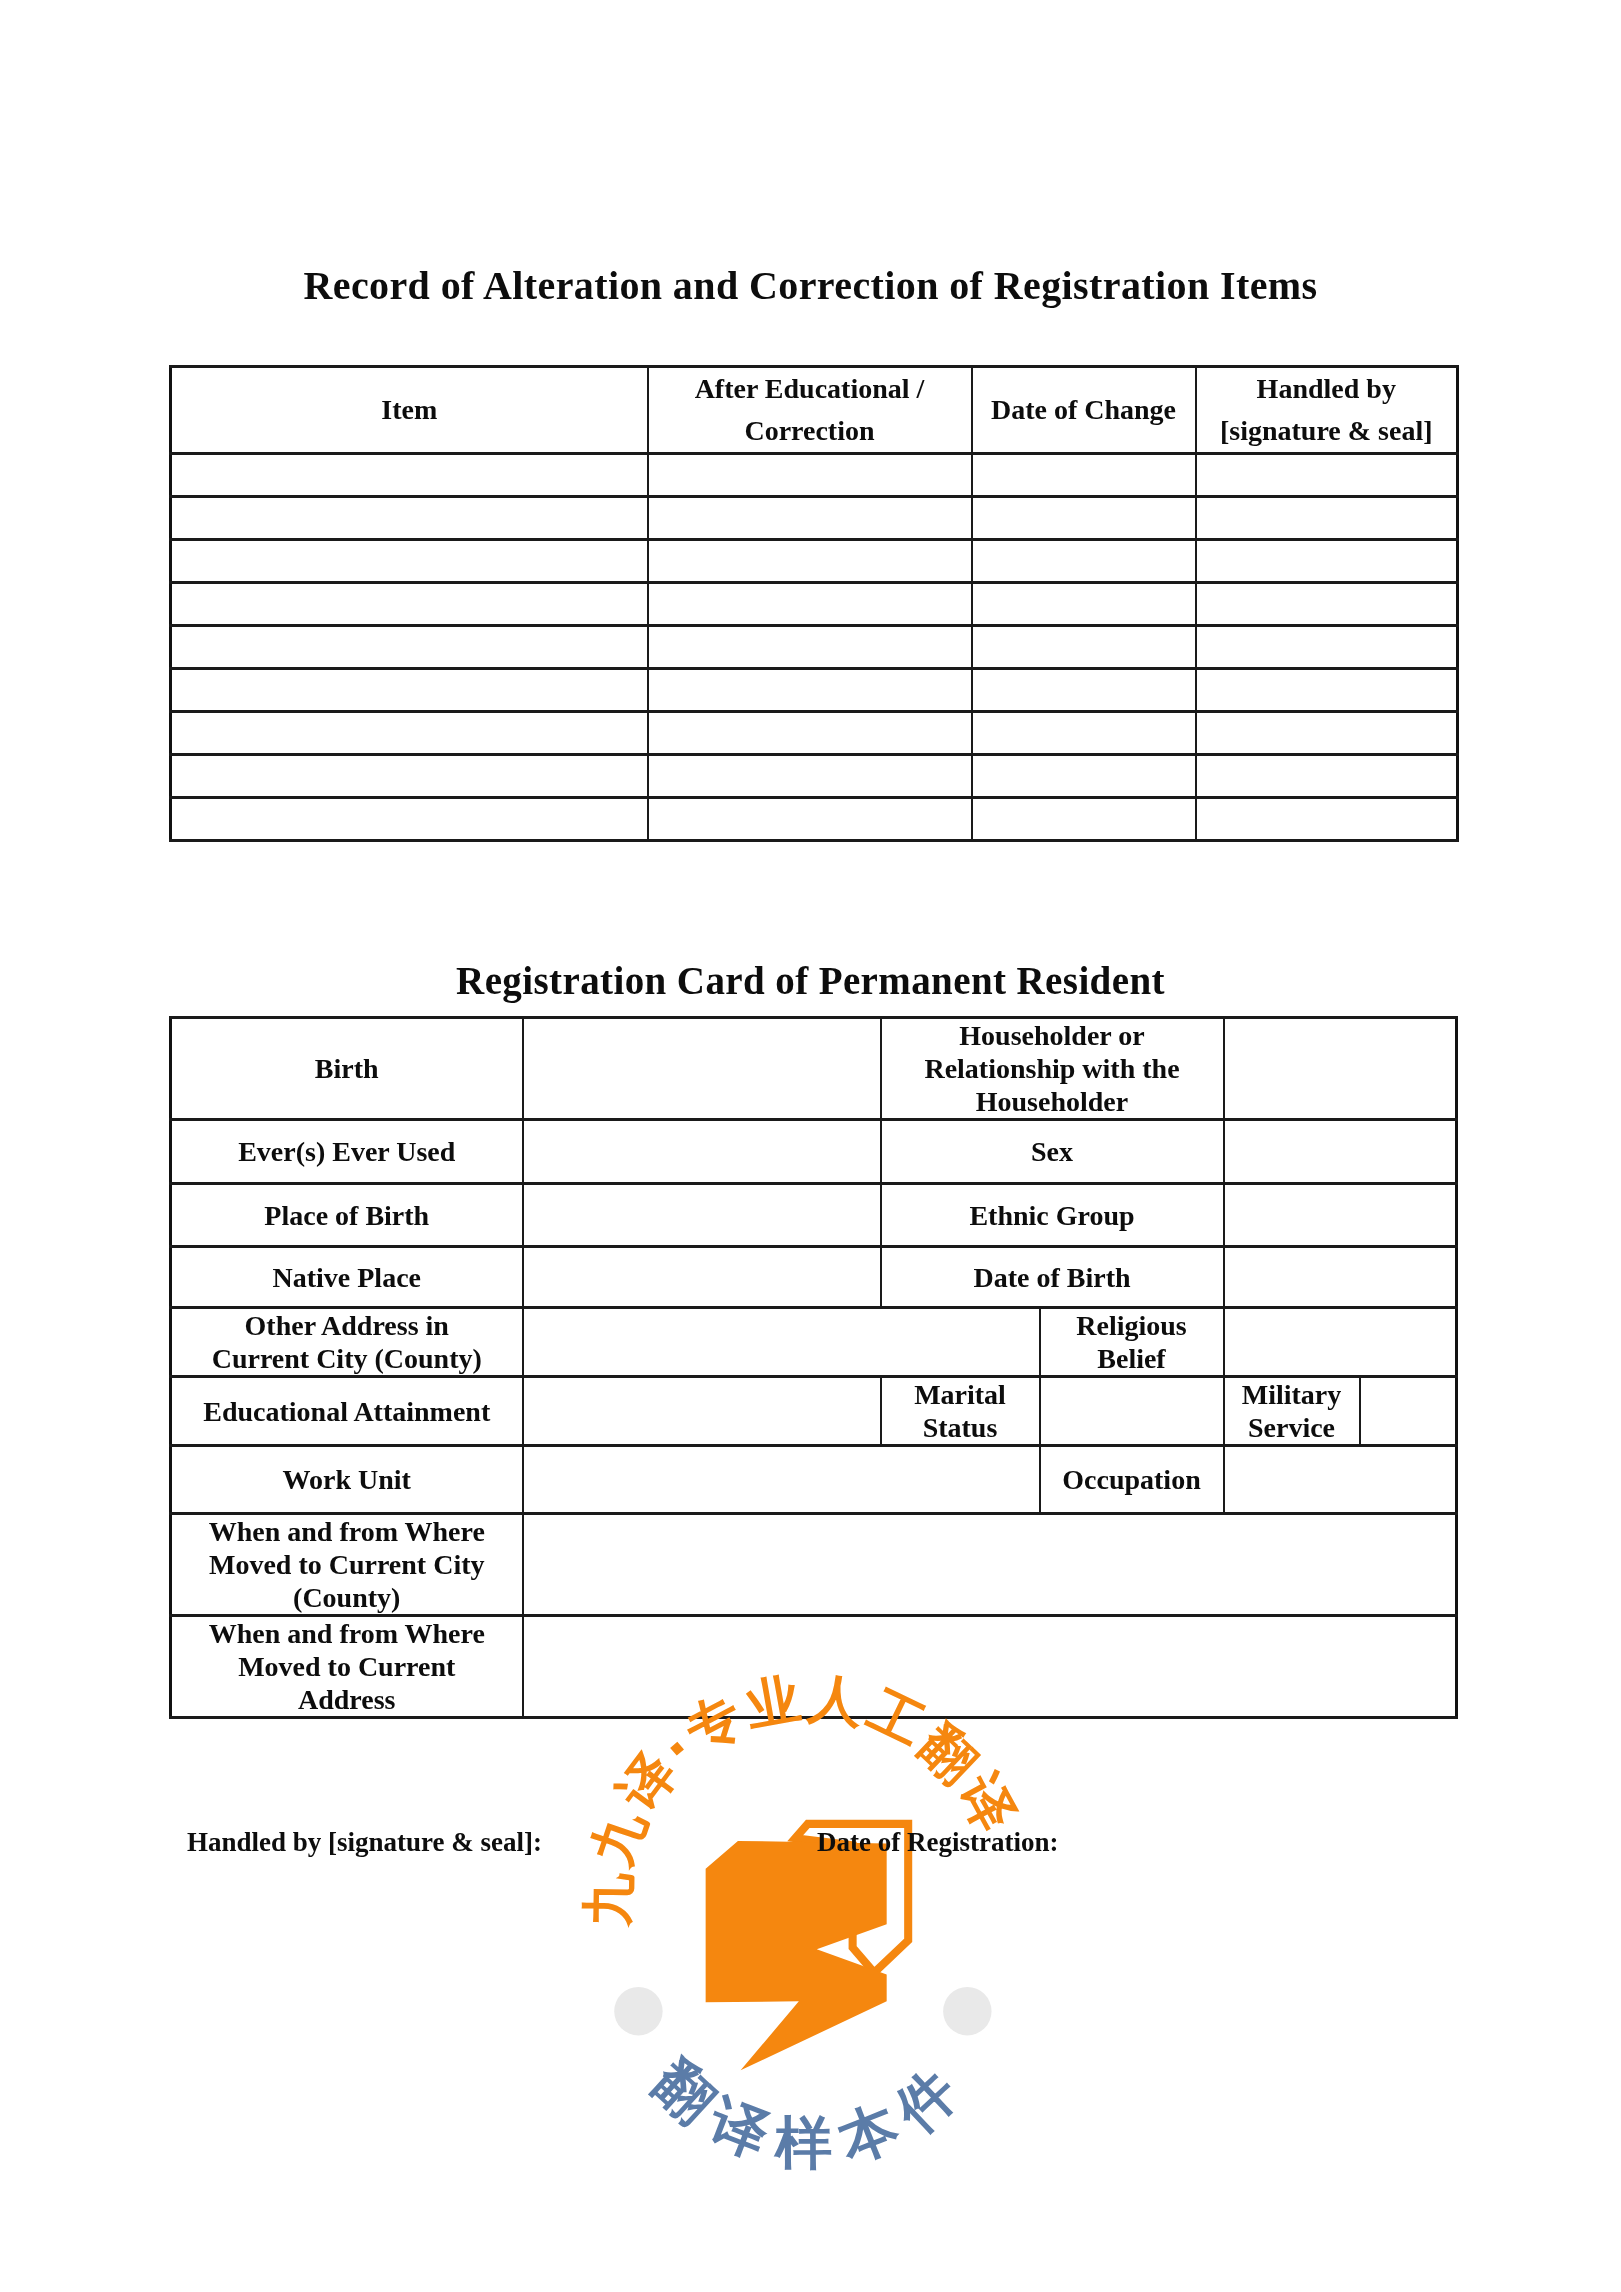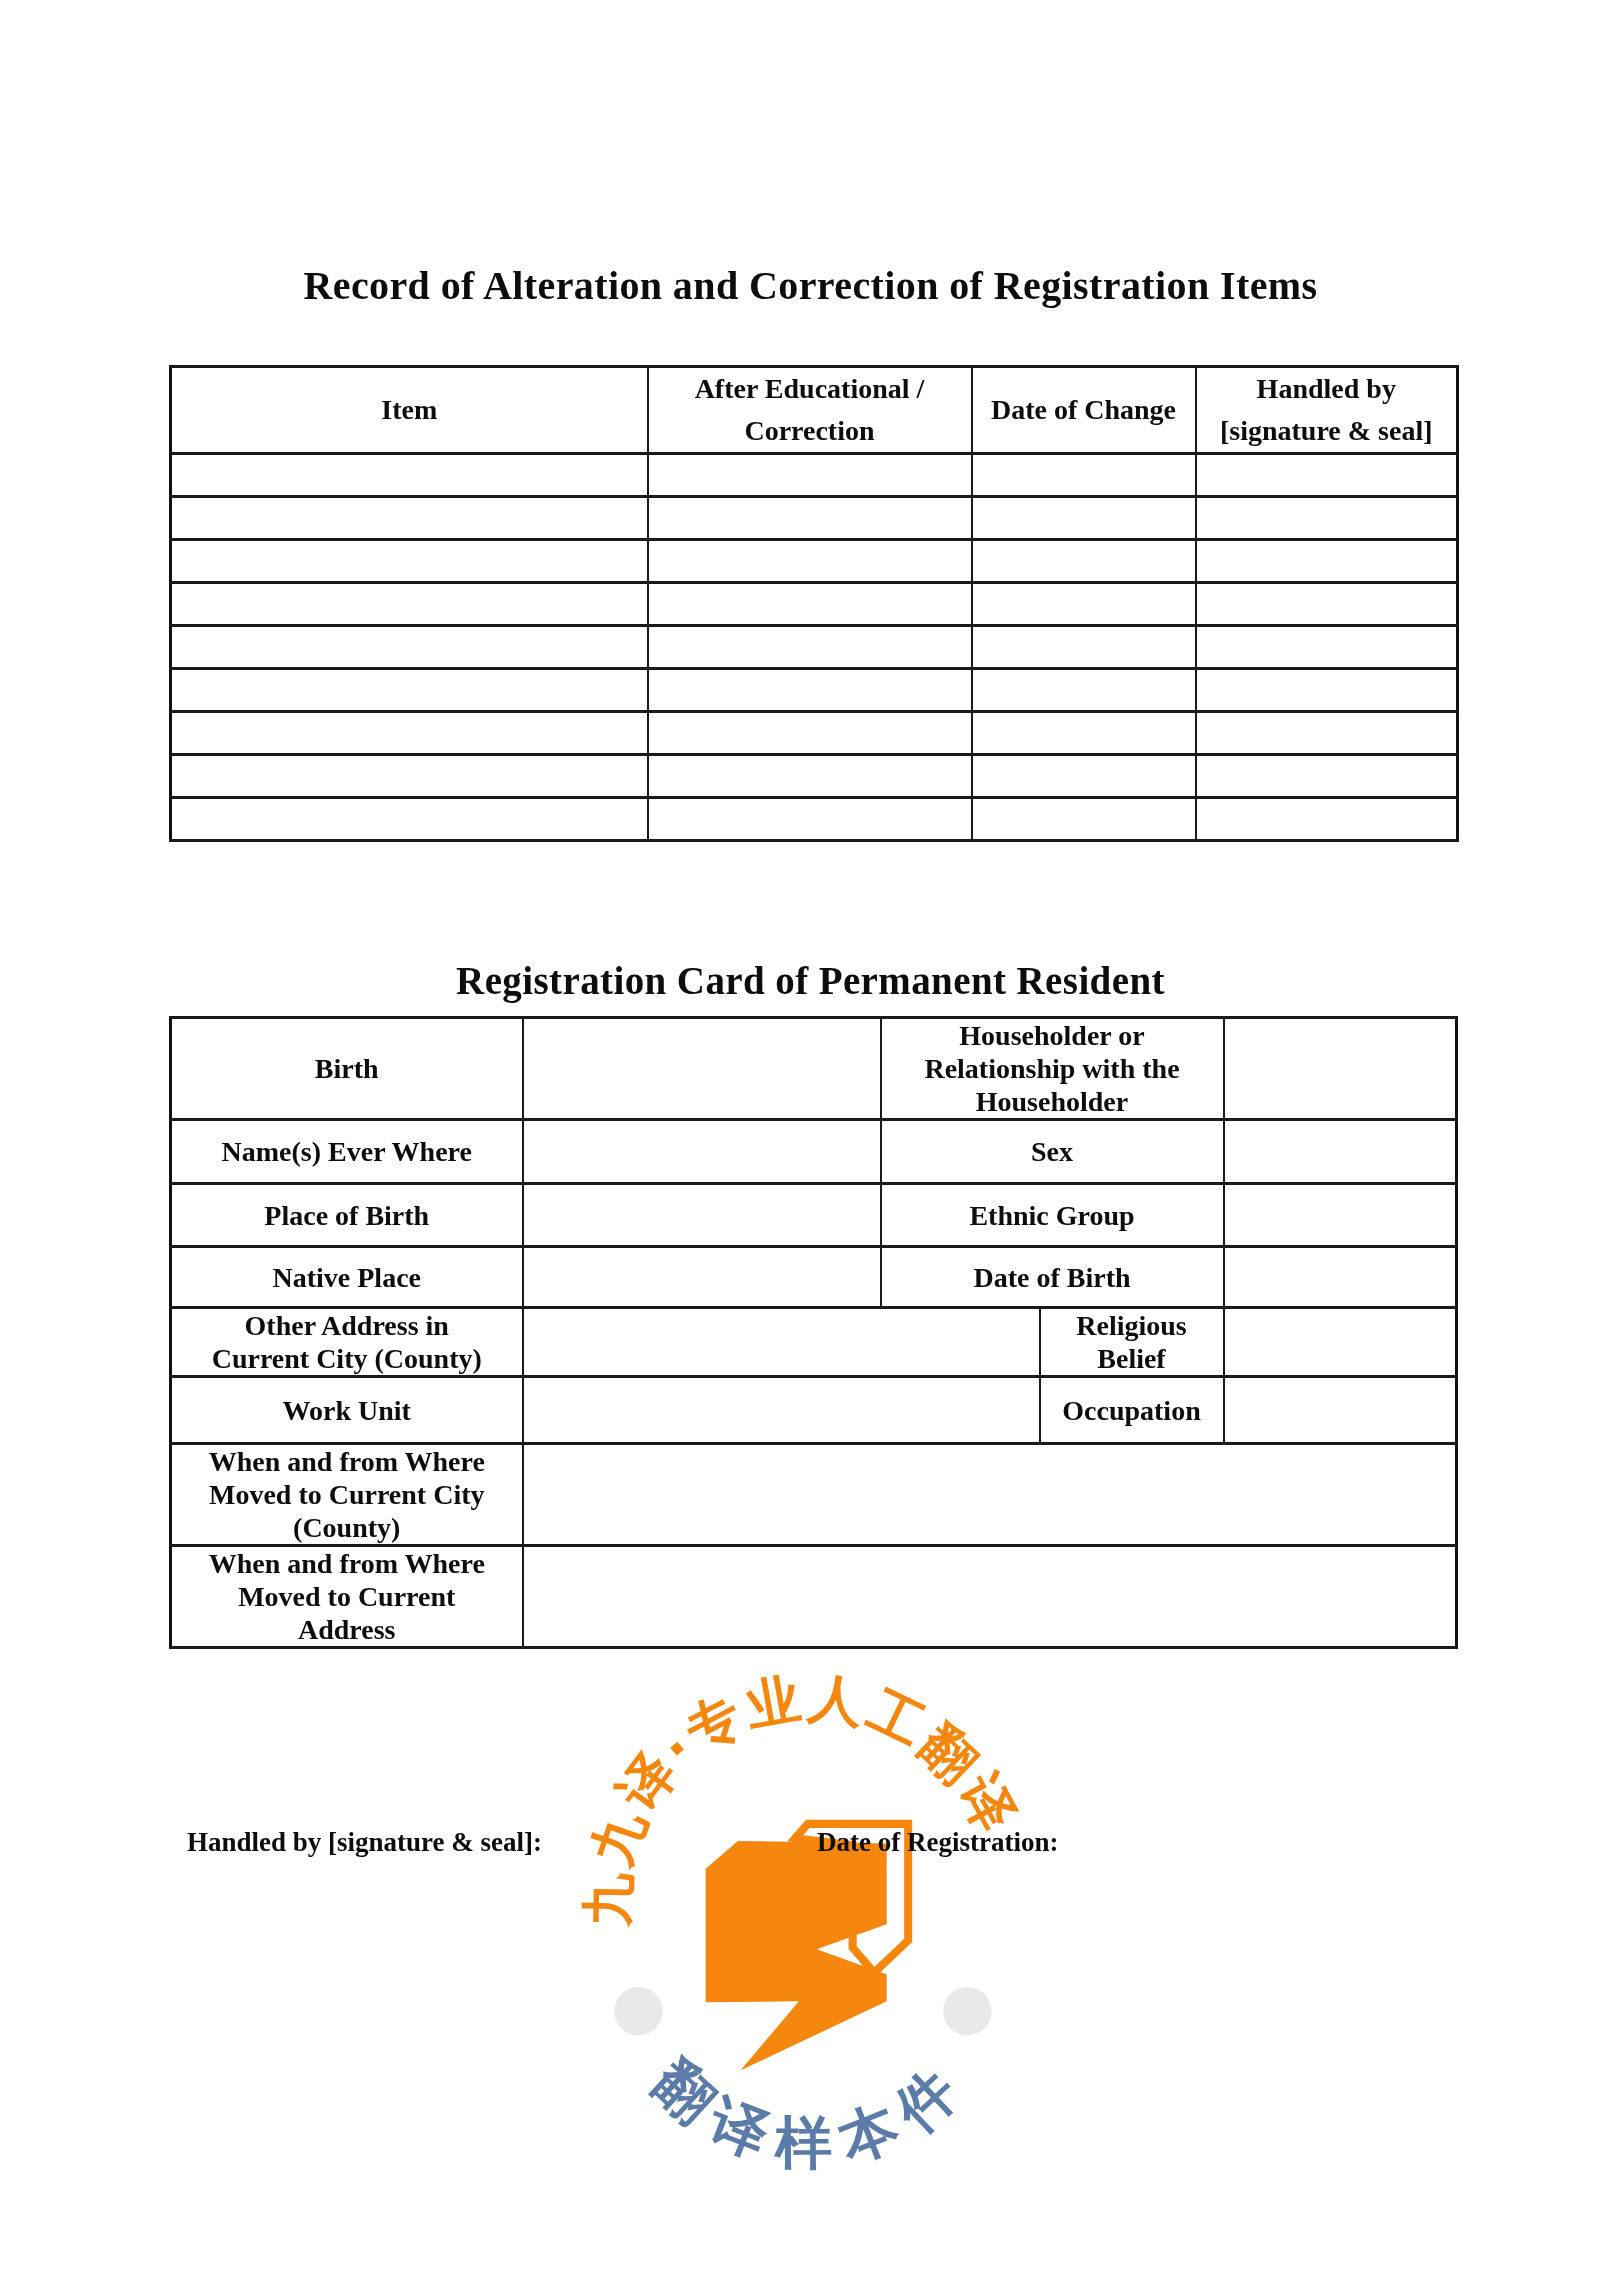--- a/index.html
+++ b/index.html
@@ -148,21 +148,21 @@
   <tbody>
       <tr>
     <td>Birth</td>
     <td></td>
     <td colspan="2">Householder or
 Relationship with the
 Householder</td>
     <td colspan="2"></td>
   </tr>
   <tr>
-    <td>Name(s) Ever Where</td>
+    <td>Ever(s) Ever Used</td>
     <td></td>
     <td colspan="2">Sex</td>
     <td colspan="2"></td>
   </tr>
   <tr>
     <td>Place of Birth</td>
     <td></td>
     <td colspan="2">Ethnic Group</td>
     <td colspan="2"></td>
   </tr>
@@ -172,20 +172,30 @@
     <td colspan="2">Date of Birth</td>
     <td colspan="2"></td>
   </tr>
   <tr>
     <td>Other Address in
 Current City (County)</td>
     <td colspan="2"></td>
     <td>Religious
 Belief</td>
     <td colspan="2"></td>
+  </tr>
+  <tr>
+    <td>Educational Attainment</td>
+    <td></td>
+    <td>Marital
+Status</td>
+    <td></td>
+    <td>Military
+Service</td>
+    <td></td>
   </tr>
   <tr>
     <td>Work Unit</td>
     <td colspan="2"></td>
     <td>Occupation</td>
     <td colspan="2"></td>
   </tr>
   <tr>
     <td class="pad-lg">When and from Where
 Moved to Current City

